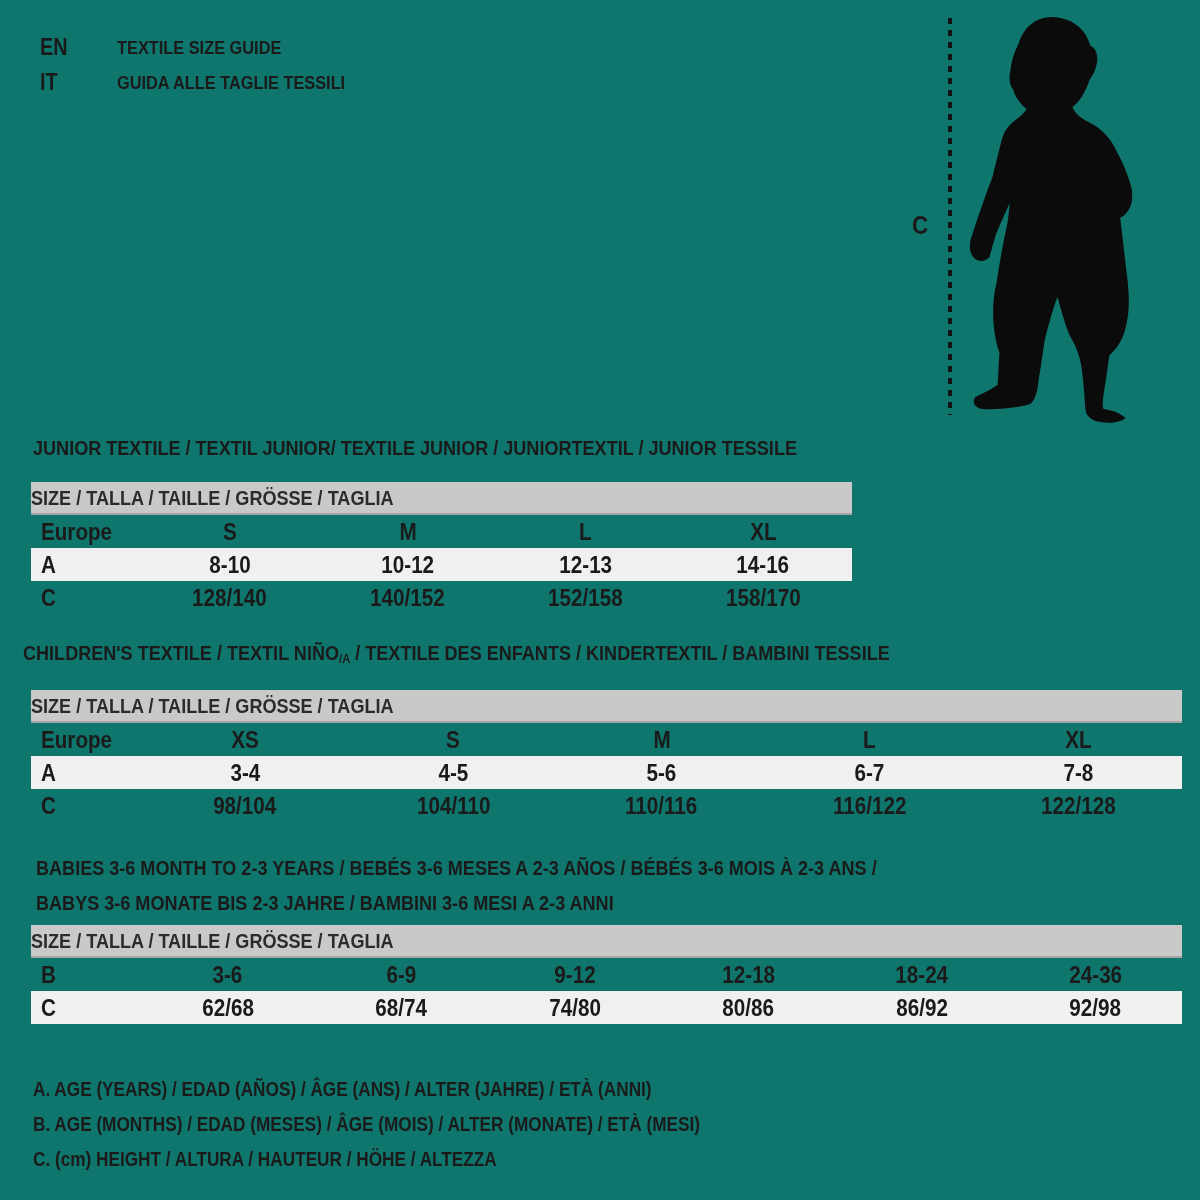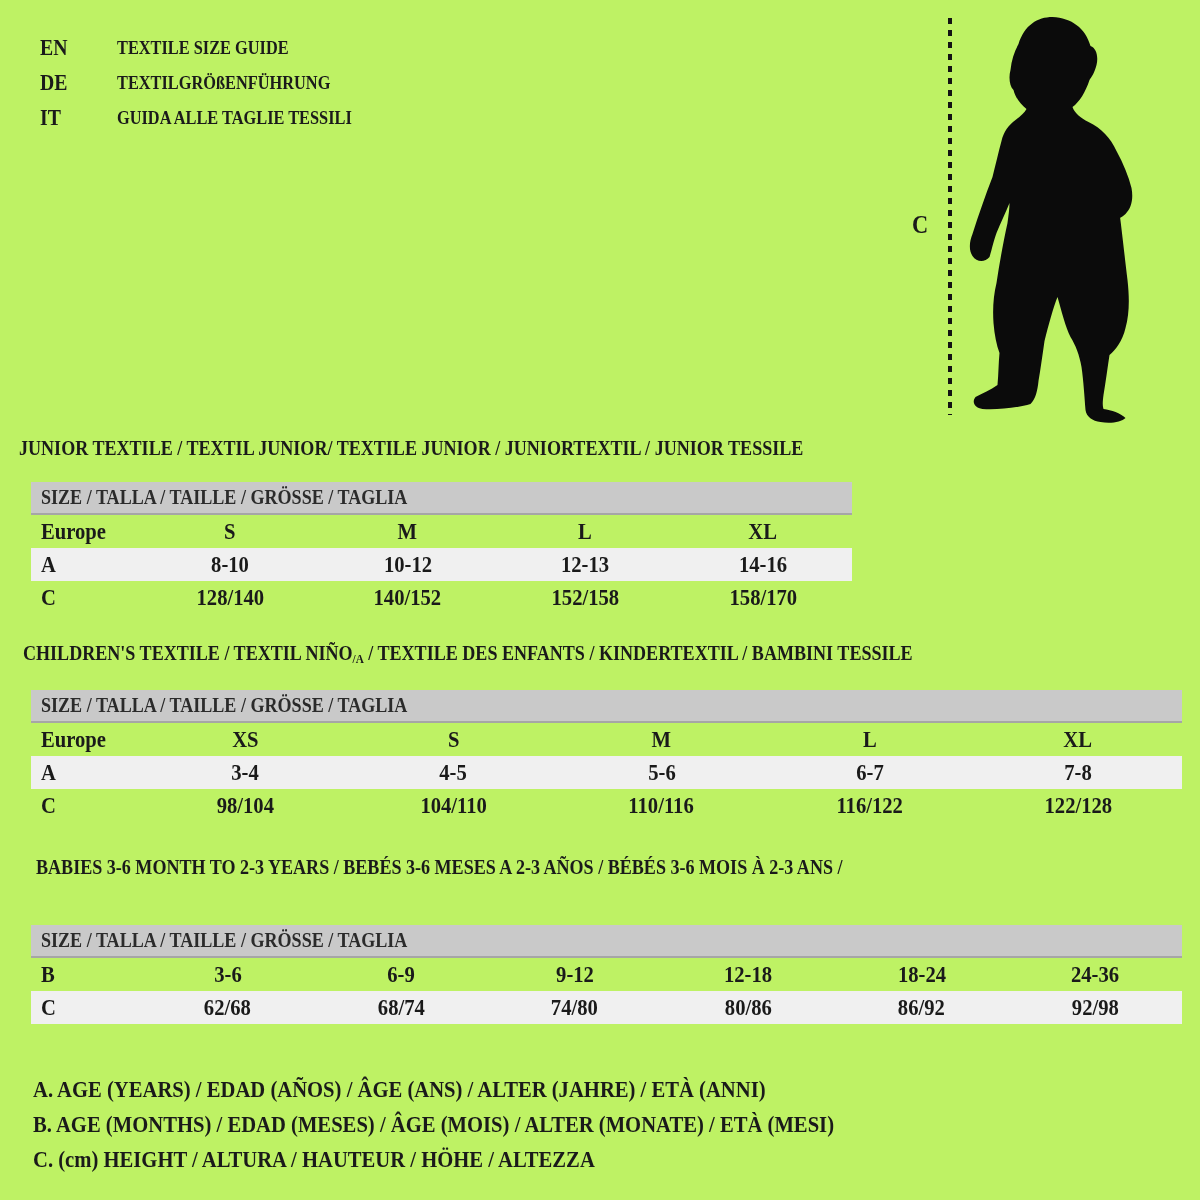--- a/index.html
+++ b/index.html
@@ -1,21 +1,21 @@
 <!DOCTYPE html>
 <html><head>
 <meta charset="utf-8">
 <style>
   html, body { margin: 0; padding: 0; background: #ffffff; }
   #canvas {
     position: relative;
     width: 1200px;
     height: 1200px;
-    background: #bef264;
-    font-family: Liberation Serif, serif;
+    background: #0f766e;
+    font-family: Liberation Sans, sans-serif;
     color: #1a1a1a;
     overflow: hidden;
   }
   .abs { position: absolute; }
 
   
   .cx { display: inline-block; transform: scaleX(0.86); transform-origin: 0 50%; white-space: nowrap; }
   .cx-c { transform-origin: 50% 50%; }
 
   
@@ -33,46 +33,41 @@
   
   .tbl-title { font-weight: bold; font-size: 21px; line-height: 24px; }
   .tbl-title .subA { font-size: 0.62em; vertical-align: -0.22em; }
   .band {
     height: 33px;
     background: #c9c9c9;
     border-bottom: 2px solid #a6a6a6;
     box-sizing: border-box;
     display: flex;
     align-items: center;
-    padding-left: 10px;
     font-weight: bold;
     font-size: 21px;
     color: #2b2b2b;
   }
   .trow { display: flex; height: 33px; align-items: center; font-weight: bold; font-size: 24px; }
   .trow.alt { background: #f0f0f0; }
   .trow .lbl { width: 110px; padding-left: 10px; box-sizing: border-box; }
   .trow .cell { flex: 1; text-align: center; }
 
   
-  .note-line { font-weight: bold; font-size: 24px; height: 35px; line-height: 35px; }
+  .note-line { font-weight: bold; font-size: 20px; height: 35px; line-height: 35px; }
 </style>
 </head>
 <body>
 
 <div id="canvas">
 
   <div class="abs" style="left:40px; top:30px;">
     <div class="lang-row">
       <span class="lang-code"><span class="cx">EN</span></span>
       <span class="lang-title"><span class="cx">TEXTILE SIZE GUIDE</span></span>
-    </div>
-    <div class="lang-row">
-      <span class="lang-code"><span class="cx">DE</span></span>
-      <span class="lang-title"><span class="cx">TEXTILGRÖßENFÜHRUNG</span></span>
     </div>
     <div class="lang-row">
       <span class="lang-code"><span class="cx">IT</span></span>
       <span class="lang-title"><span class="cx">GUIDA ALLE TAGLIE TESSILI</span></span>
     </div>
   </div>
 
   <div class="abs measure-line" style="left:948px; top:18px; height:397px;"></div>
   <div class="abs measure-label" style="left:912px; top:210px;">
     <span class="cx">C</span>
@@ -121,21 +116,21 @@
       C 16 201 23 181 30 163
       C 33 151 36 138 39 127
       C 41 118 46 111 53 106
       C 58 102 62 99 64 95
       C 58 90 53 84 51 76
       C 47 72 46 63 48 56
       C 49 46 52 37 56 30
       C 62 11 75 3 90 3 Z"></path>
   </svg>
 
-  <div class="abs tbl-title" style="left:19px; top:436px;">
+  <div class="abs tbl-title" style="left:33px; top:436px;">
     <span class="cx">JUNIOR TEXTILE / TEXTIL JUNIOR/ TEXTILE JUNIOR / JUNIORTEXTIL / JUNIOR TESSILE</span>
   </div>
   <div class="abs" style="left:31px; top:482px; width:821px;">
     <div class="band">
       <span class="cx">SIZE / TALLA / TAILLE / GRÖSSE / TAGLIA</span>
     </div>
     <div class="trow">
       <span class="lbl"><span class="cx">Europe</span></span>
       <span class="cell"><span class="cx cx-c">S</span></span>
       <span class="cell"><span class="cx cx-c">M</span></span>
@@ -188,20 +183,21 @@
       <span class="cell"><span class="cx cx-c">98/104</span></span>
       <span class="cell"><span class="cx cx-c">104/110</span></span>
       <span class="cell"><span class="cx cx-c">110/116</span></span>
       <span class="cell"><span class="cx cx-c">116/122</span></span>
       <span class="cell"><span class="cx cx-c">122/128</span></span>
     </div>
   </div>
 
   <div class="abs tbl-title" style="left:36px; top:850px; line-height:35px;">
     <div><span class="cx">BABIES 3-6 MONTH TO 2-3 YEARS / BEBÉS 3-6 MESES A 2-3 AÑOS / BÉBÉS 3-6 MOIS À 2-3 ANS /</span></div>
+    <div><span class="cx">BABYS 3-6 MONATE BIS 2-3 JAHRE / BAMBINI 3-6 MESI A 2-3 ANNI</span></div>
   </div>
   <div class="abs" style="left:31px; top:925px; width:1151px;">
     <div class="band">
       <span class="cx">SIZE / TALLA / TAILLE / GRÖSSE / TAGLIA</span>
     </div>
     <div class="trow">
       <span class="lbl"><span class="cx">B</span></span>
       <span class="cell"><span class="cx cx-c">3-6</span></span>
       <span class="cell"><span class="cx cx-c">6-9</span></span>
       <span class="cell"><span class="cx cx-c">9-12</span></span>

